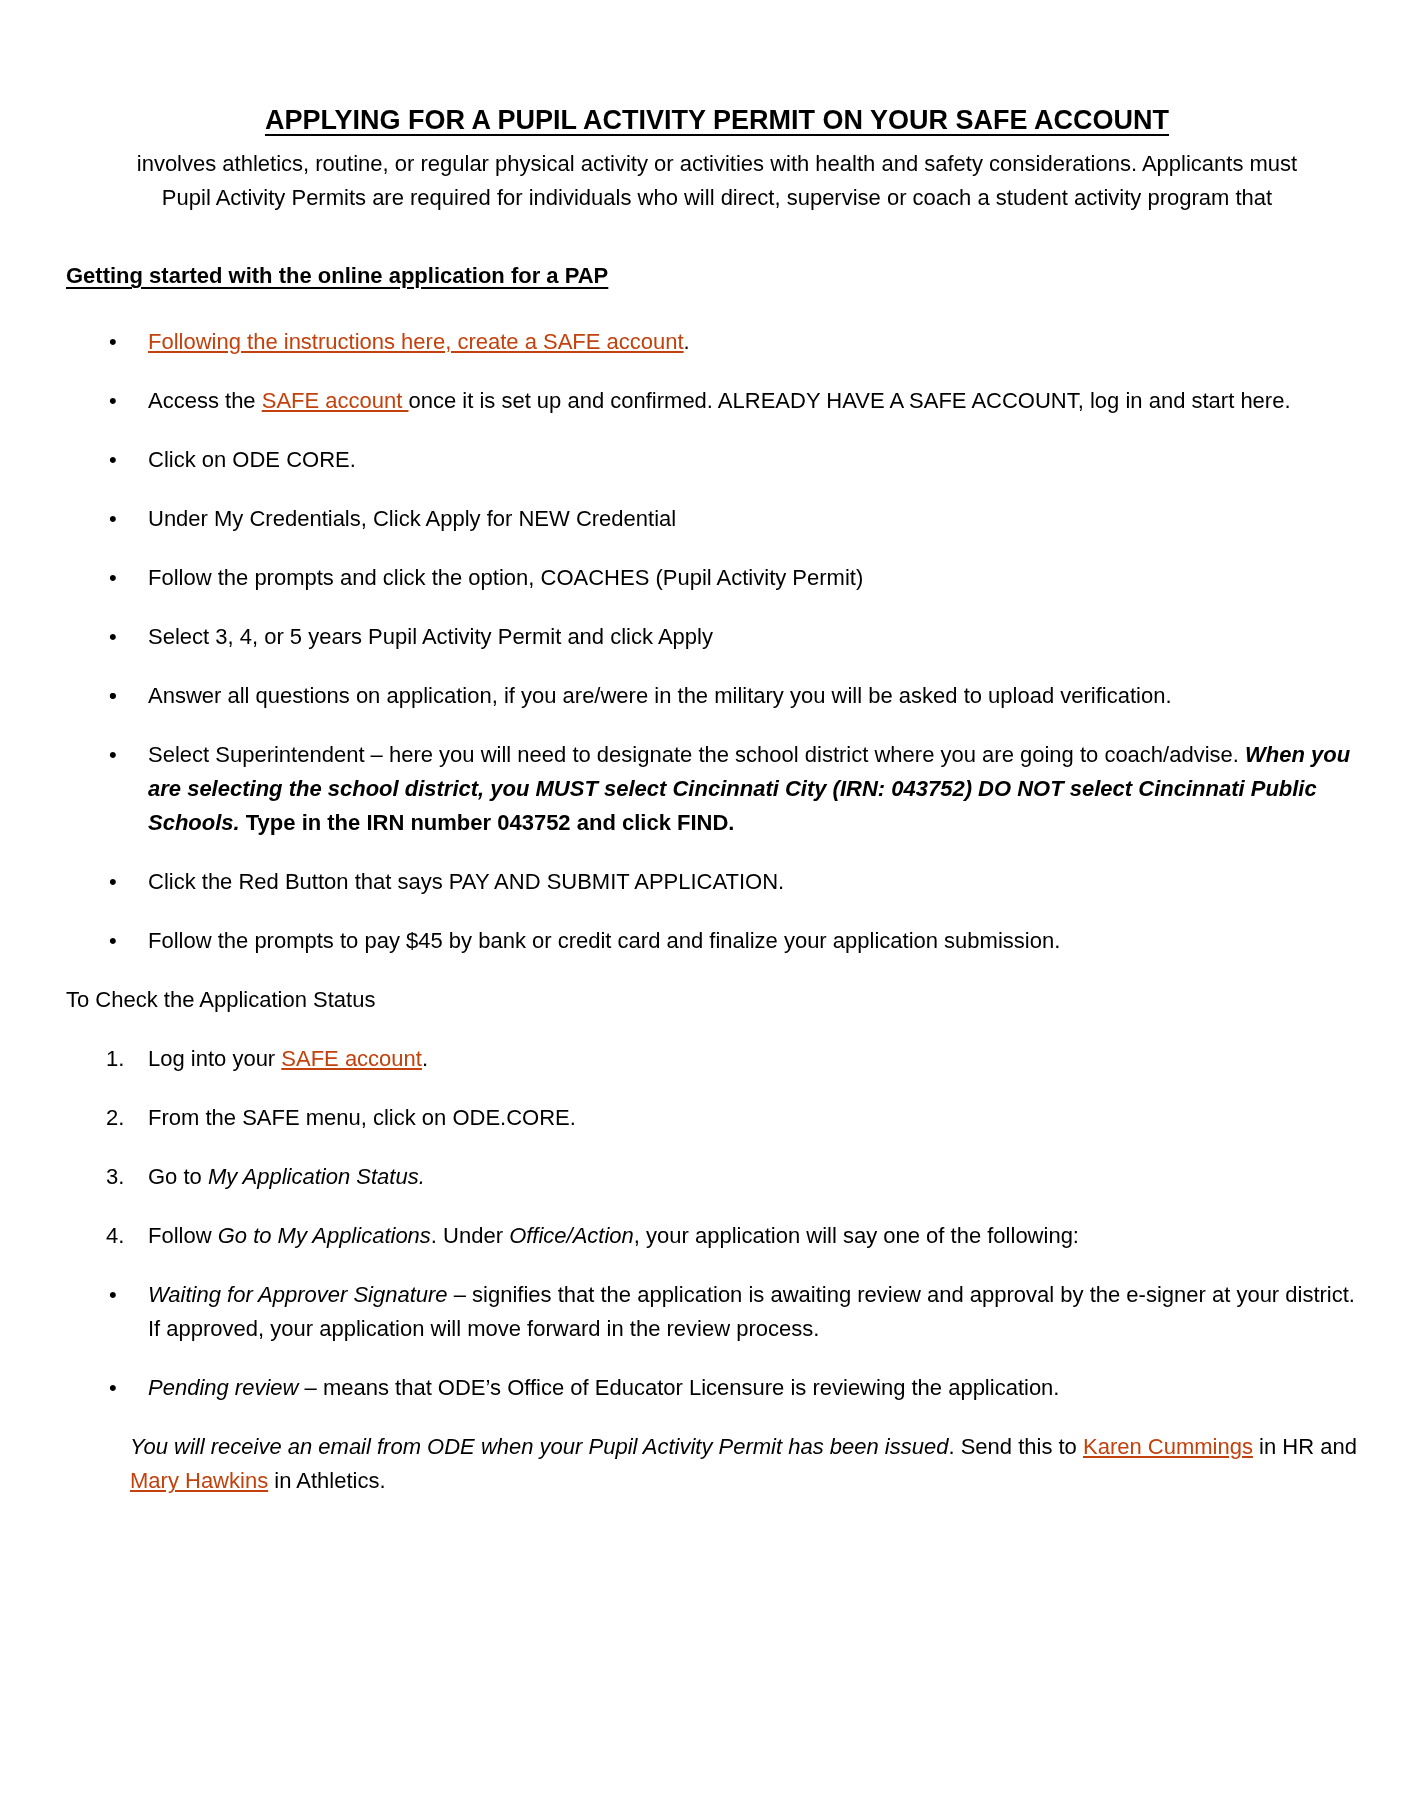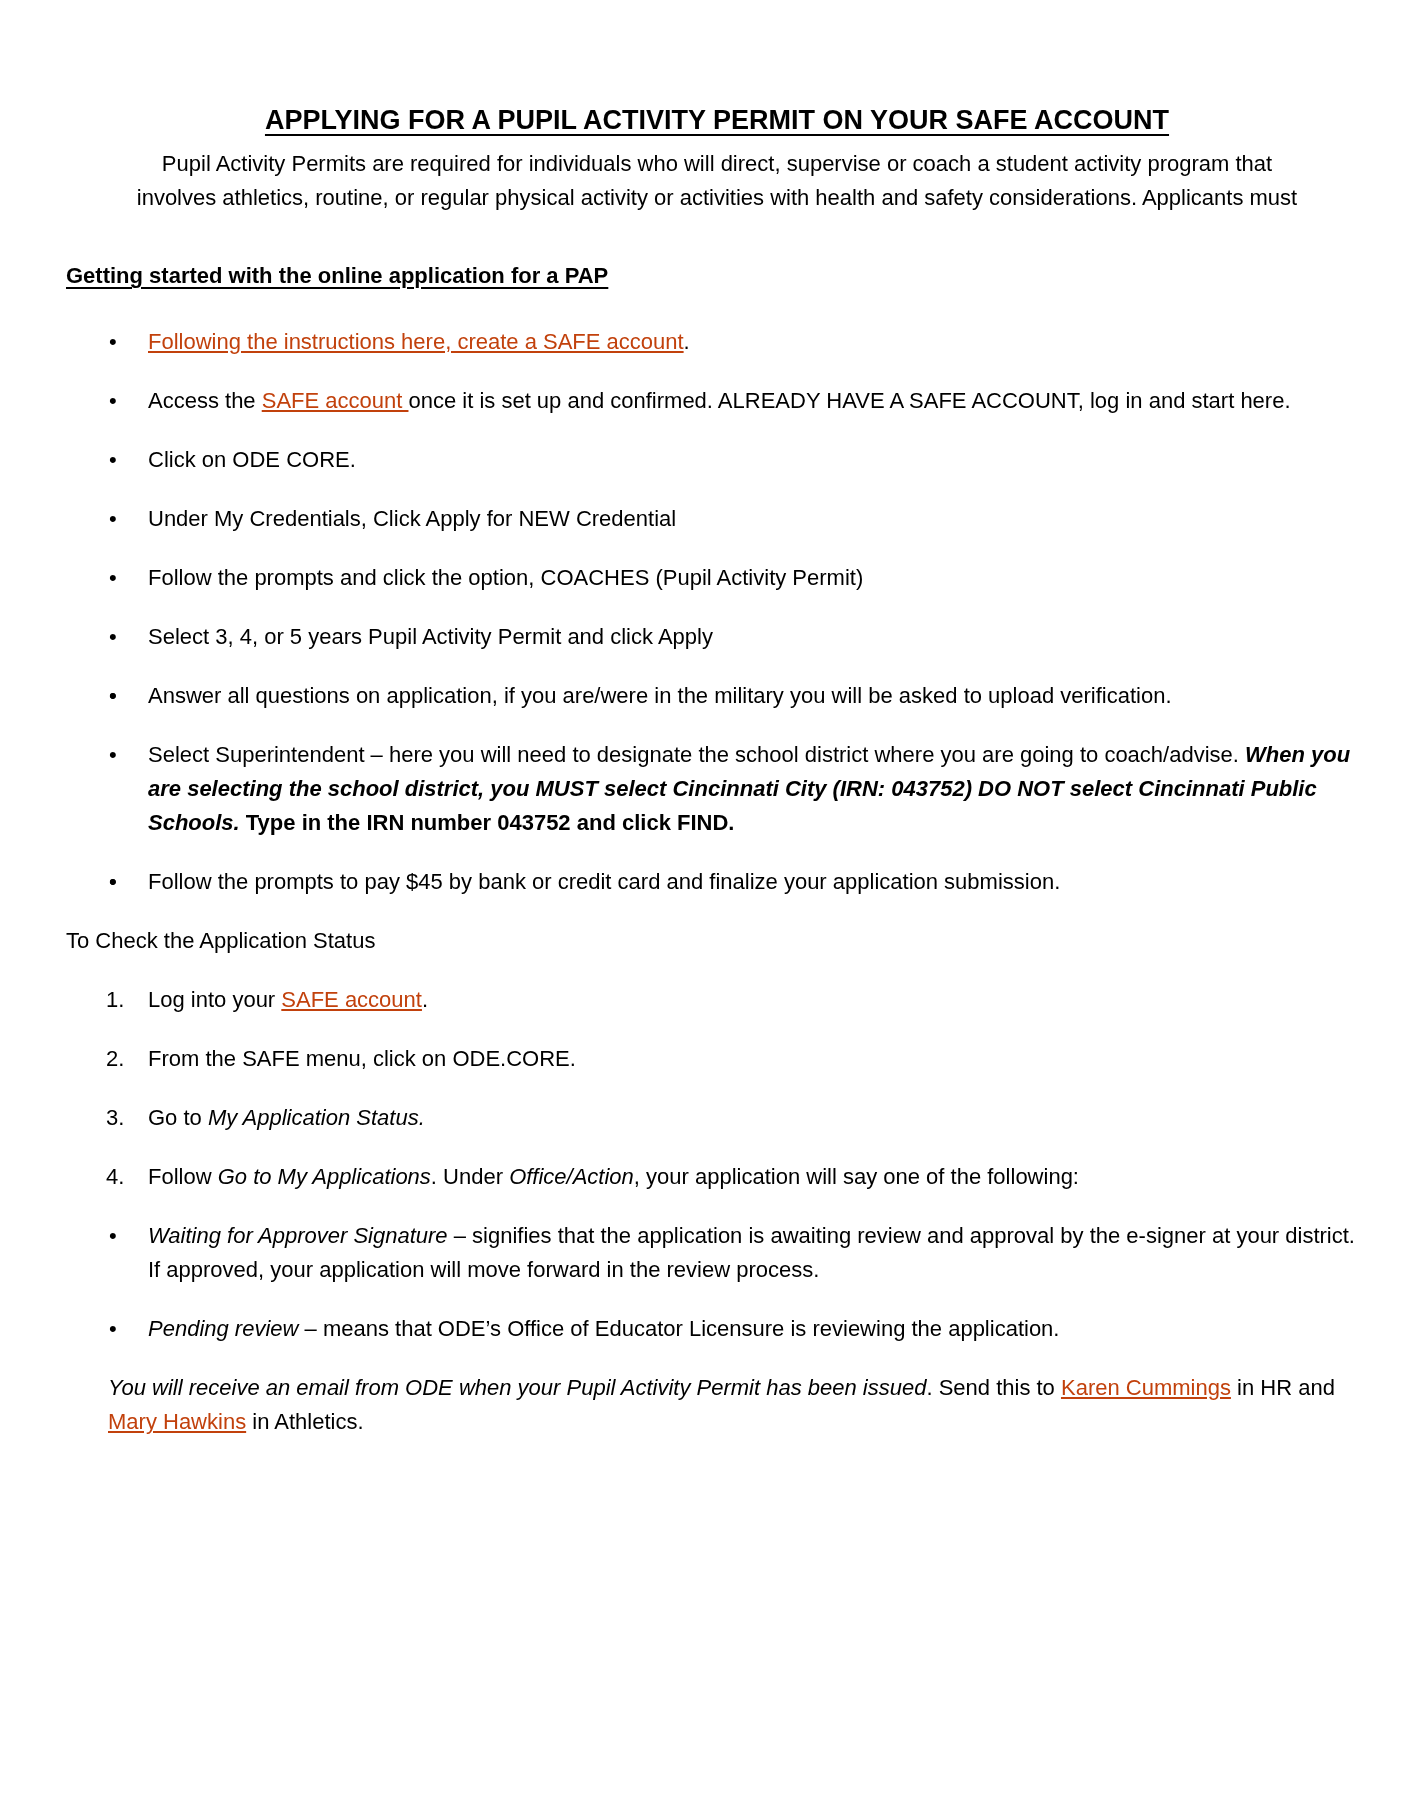--- a/index.html
+++ b/index.html
@@ -40,55 +40,55 @@
   }
   .list { margin: 32px 0 0 0; padding: 0; list-style: none; }
   .list li {
     position: relative;
     padding-left: 82px;
     margin-bottom: 25px;
   }
   .marker { position: absolute; left: 43px; top: 0; }
   .num    { position: absolute; left: 40px; top: 0; }
   .sec-heading2 { font-weight: normal; margin: 0 0 25px 0; }
-  .closing { margin: 0 0 0 42px; }
+  .closing { margin: 0 0 0 64px; }
   .link {
     color: #c2410c;
     text-decoration: underline;
     cursor: pointer;
   }
   .i  { font-style: italic; }
   .b  { font-weight: bold; }
   .bi { font-weight: bold; font-style: italic; }
 </style>
 </head>
 <body>
 
 <div class="page">
 
   <h1 class="doc-title">APPLYING FOR A PUPIL ACTIVITY PERMIT ON YOUR SAFE ACCOUNT</h1>
 
   <p class="intro">
+      <span class="intro-line">involves athletics, routine, or regular physical activity or activities with health and safety considerations.  Applicants must</span>
       <span class="intro-line">Pupil Activity Permits are required for individuals who will direct, supervise or coach a student activity program that</span>
-      <span class="intro-line">involves athletics, routine, or regular physical activity or activities with health and safety considerations.  Applicants must</span>
     </p>
 
   <div class="sec-heading1">Getting started with the online application for a PAP</div>
 
   <ul class="list">
     <li><span class="marker">•</span><a class="link">Following the instructions here, create a SAFE account</a><span>.</span></li>
     <li><span class="marker">•</span><span>Access the </span><a class="link">SAFE account </a><span>once it is set up and confirmed. ALREADY HAVE A SAFE ACCOUNT, log in and start here.</span></li>
     <li><span class="marker">•</span><span>Click on ODE CORE.</span></li>
     <li><span class="marker">•</span><span>Under My Credentials, Click Apply for NEW Credential</span></li>
     <li><span class="marker">•</span><span>Follow the prompts and click the option, COACHES (Pupil Activity Permit)</span></li>
     <li><span class="marker">•</span><span>Select 3, 4, or 5 years Pupil Activity Permit and click Apply</span></li>
     <li><span class="marker">•</span></li>
     <li><span class="marker">•</span><span>Answer all questions on application, if you are/were in the military you will be asked to upload verification.</span></li>
     <li><span class="marker">•</span><span>Select Superintendent – here you will need to designate the school district where you are going to coach/advise. </span><span class="bi">When you are selecting the school district, you MUST select Cincinnati City (IRN: 043752) DO NOT select Cincinnati Public Schools.</span><span class="b">  Type in the IRN number 043752 and click FIND.</span></li>
-    <li><span class="marker">•</span></li>
+    <li><span class="marker">•</span><span>Click the Red Button that says PAY AND SUBMIT APPLICATION.</span></li>
     <li><span class="marker">•</span><span>Follow the prompts to pay $45 by bank or credit card and finalize your application submission.</span></li>
   </ul>
 
   <div class="sec-heading2">To Check the Application Status</div>
 
   <ol class="list" style="margin-top:0;">
     <li><span class="num">1.</span><span>Log into your </span><a class="link">SAFE account</a><span>.</span></li>
     <li><span class="num">2.</span><span>From the SAFE menu, click on ODE.CORE.</span></li>
     <li><span class="num">3.</span><span>Go to </span><span class="i">My Application Status.</span></li>
     <li><span class="num">4.</span><span>Follow </span><span class="i">Go to My Applications</span><span>. Under </span><span class="i">Office/Action</span><span>, your application will say one of the following:</span></li>

